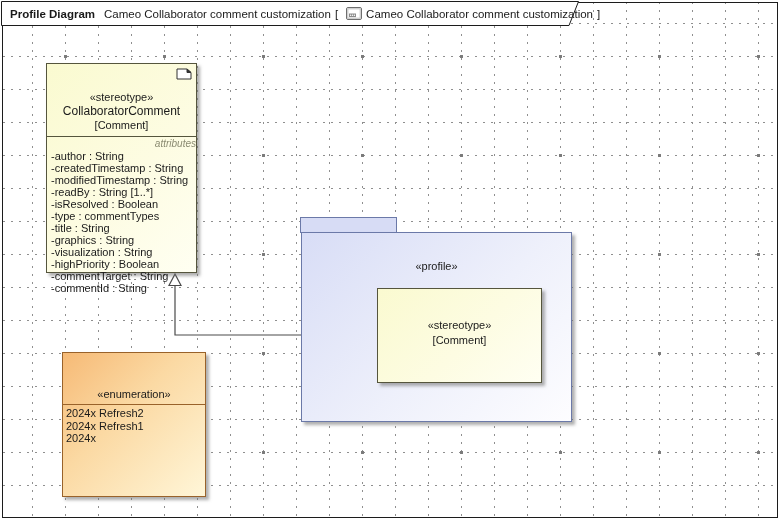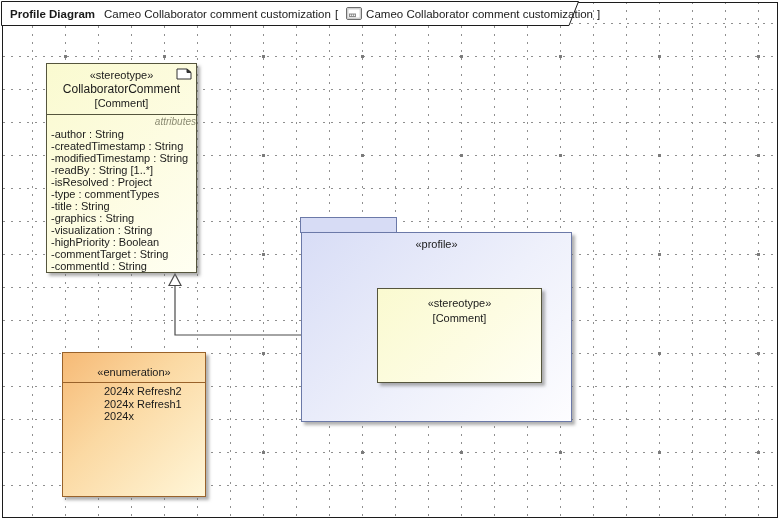--- a/index.html
+++ b/index.html
@@ -33,21 +33,21 @@
   .tab-text .bold{font-weight:bold;margin-right:9px;}
   .tab-text .gap{margin:0 4px;}
   .diagram-icon{margin:0 4px;display:inline-block;}
 
   
   .node{
     box-sizing:border-box;
     box-shadow:3px 3px 3px rgba(110,110,110,0.55);
   }
   .center{text-align:center;}
-  .stereo{font-size:11px;}
+  .stereo{font-size:11px;margin-top:22px;}
   .nodename{font-weight:normal;font-size:12px;}
   .metaclass{font-size:11px;text-align:center;}
 
   
   .yellow{
     background:linear-gradient(135deg,#fafad0 0%,#fdfce2 55%,#fffff2 100%);
     border:1px solid #55553d;
   }
   .cc-box{left:46px;top:63px;width:151px;height:210px;}
   .cc-head{padding-top:4px;line-height:14px;position:relative;}
@@ -60,21 +60,21 @@
   .class-icon{position:absolute;right:4px;top:4px;}
 
   
   .enum-box{
     left:62px;top:352px;width:144px;height:145px;
     background:linear-gradient(135deg,#f6ba76 0%,#fbd9a3 42%,#fff6d8 100%);
     border:1px solid #99622a;
   }
   .enum-head{padding-top:12px;line-height:14px;}
   .enum-divider{border-top:1px solid #99622a;margin-top:3px;margin-bottom:2px;}
-  .literal-line{line-height:12.5px;padding-left:21px;white-space:nowrap;margin-left:20px;}
+  .literal-line{line-height:12.5px;padding-left:3px;white-space:nowrap;}
 
   
   .pkg-tab{
     left:300px;top:217px;width:97px;height:16px;
     background:#d7dcf5;border:1px solid #6b79a8;box-sizing:border-box;
   }
   .pkg-body{
     left:301px;top:232px;width:271px;height:190px;
     background:linear-gradient(135deg,#d8ddf6 0%,#eef0fb 55%,#fdfdff 100%);
     border:1px solid #6b79a8;box-sizing:border-box;
@@ -142,21 +142,21 @@
     <div class="nodename">CollaboratorComment</div>
     <div class="metaclass">[Comment]</div>
   </div>
   <div class="cc-divider"></div>
   <div class="attr-label">attributes</div>
   <div>
     <div class="attr-line">-author : String</div>
     <div class="attr-line">-createdTimestamp : String</div>
     <div class="attr-line">-modifiedTimestamp : String</div>
     <div class="attr-line">-readBy : String [1..*]</div>
-    <div class="attr-line">-isResolved : Project</div>
+    <div class="attr-line">-isResolved : Boolean</div>
     <div class="attr-line">-type : commentTypes</div>
     <div class="attr-line">-title : String</div>
     <div class="attr-line">-graphics : String</div>
     <div class="attr-line">-visualization : String</div>
     <div class="attr-line">-highPriority : Boolean</div>
     <div class="attr-line">-commentTarget : String</div>
     <div class="attr-line">-commentId : String</div>
   </div>
 </div>
 

